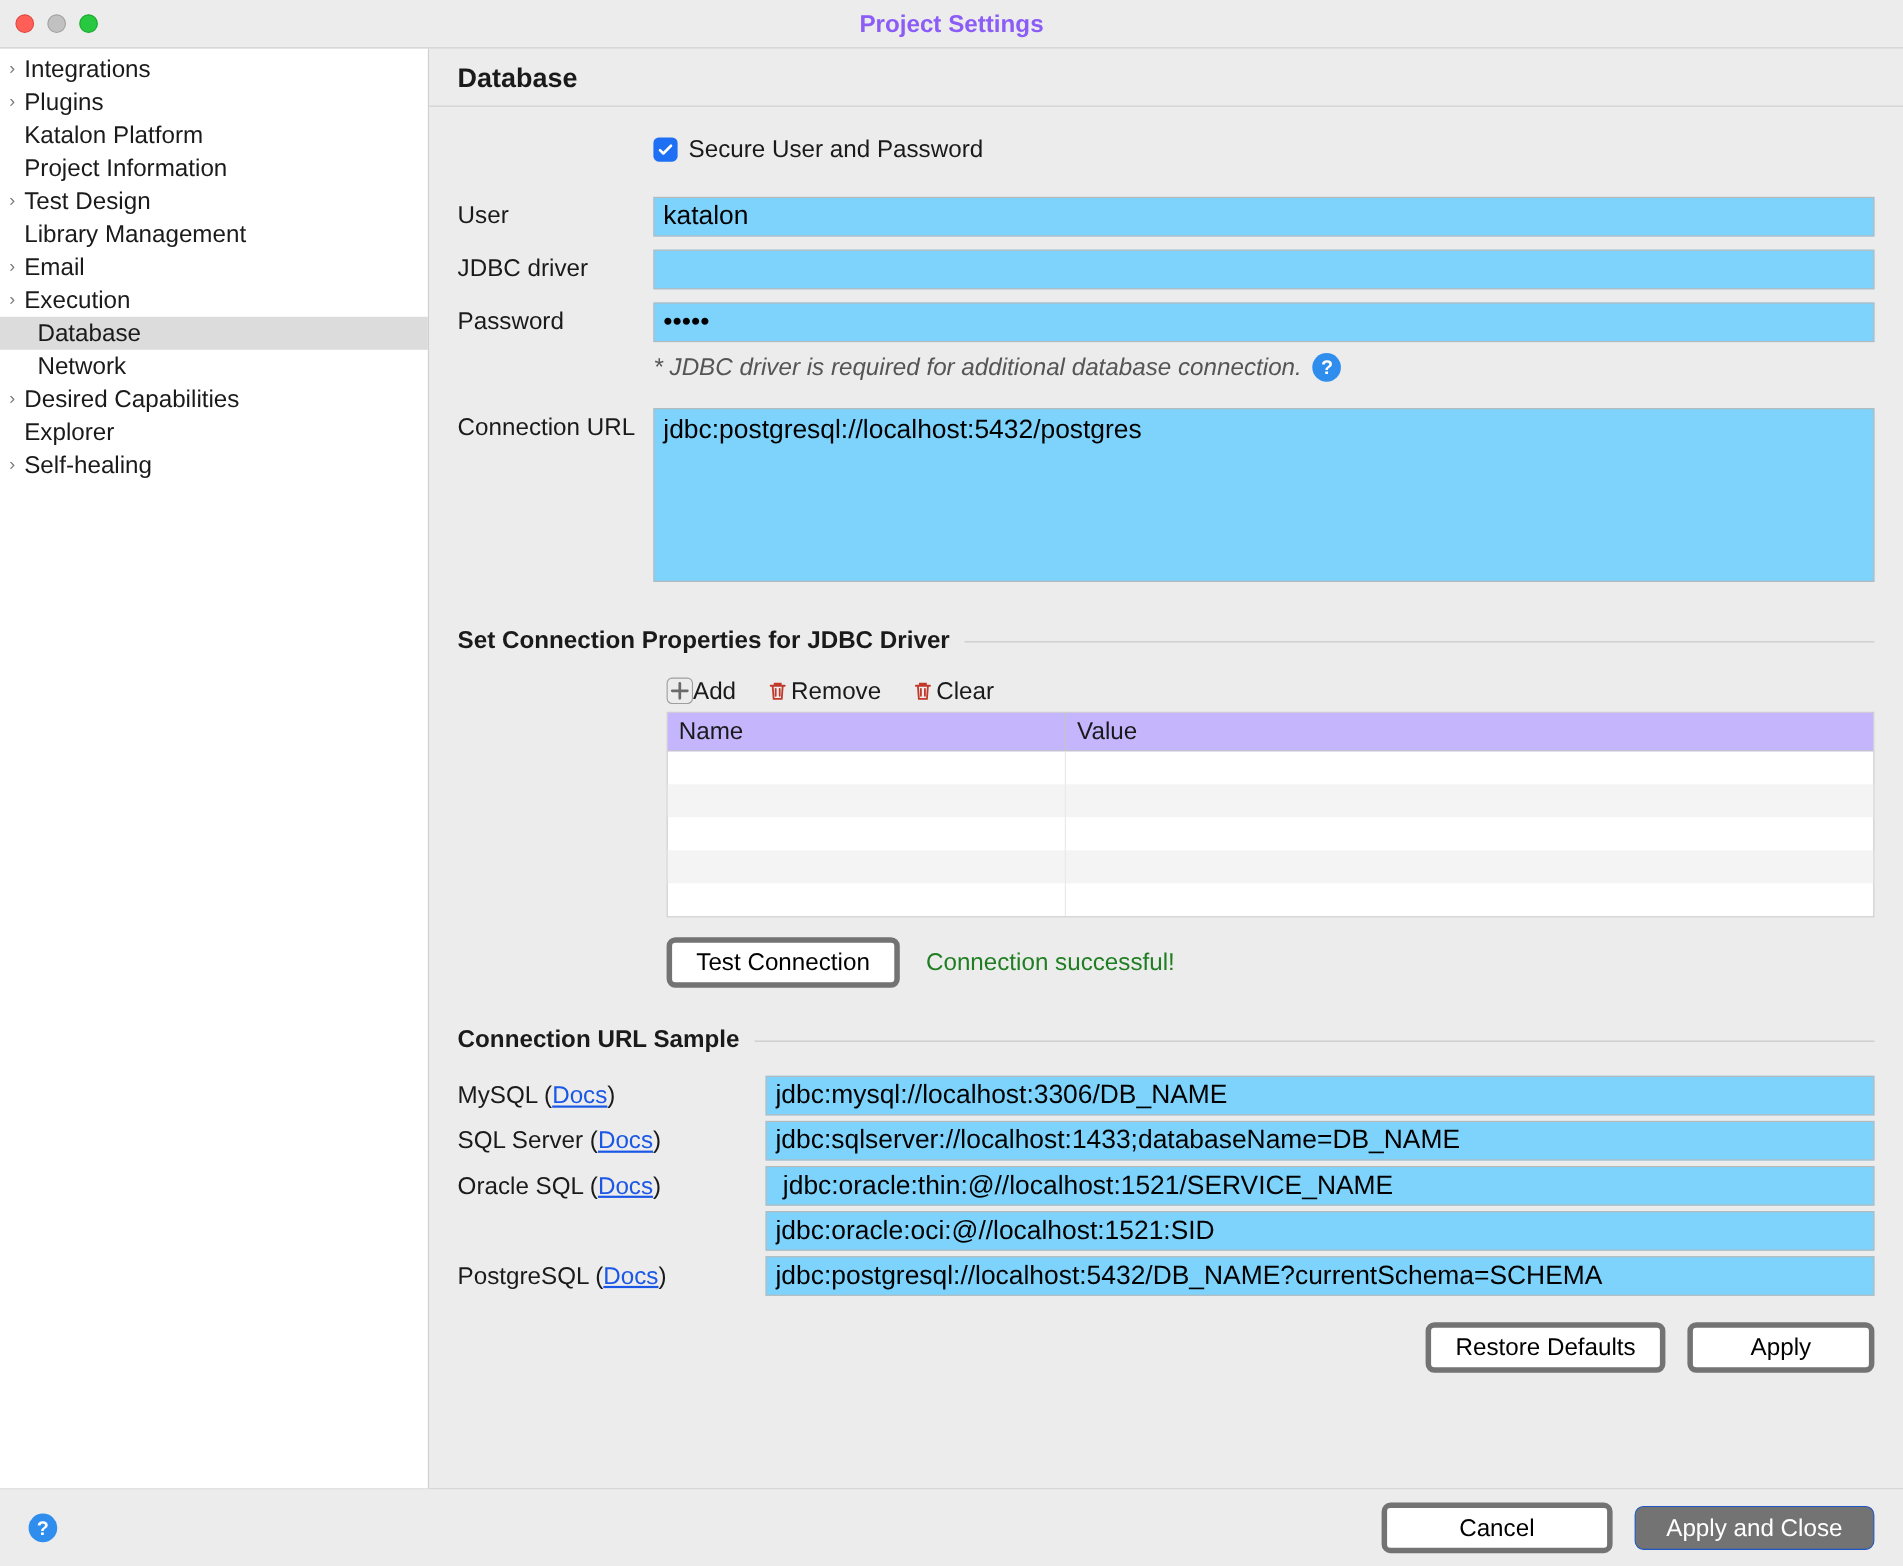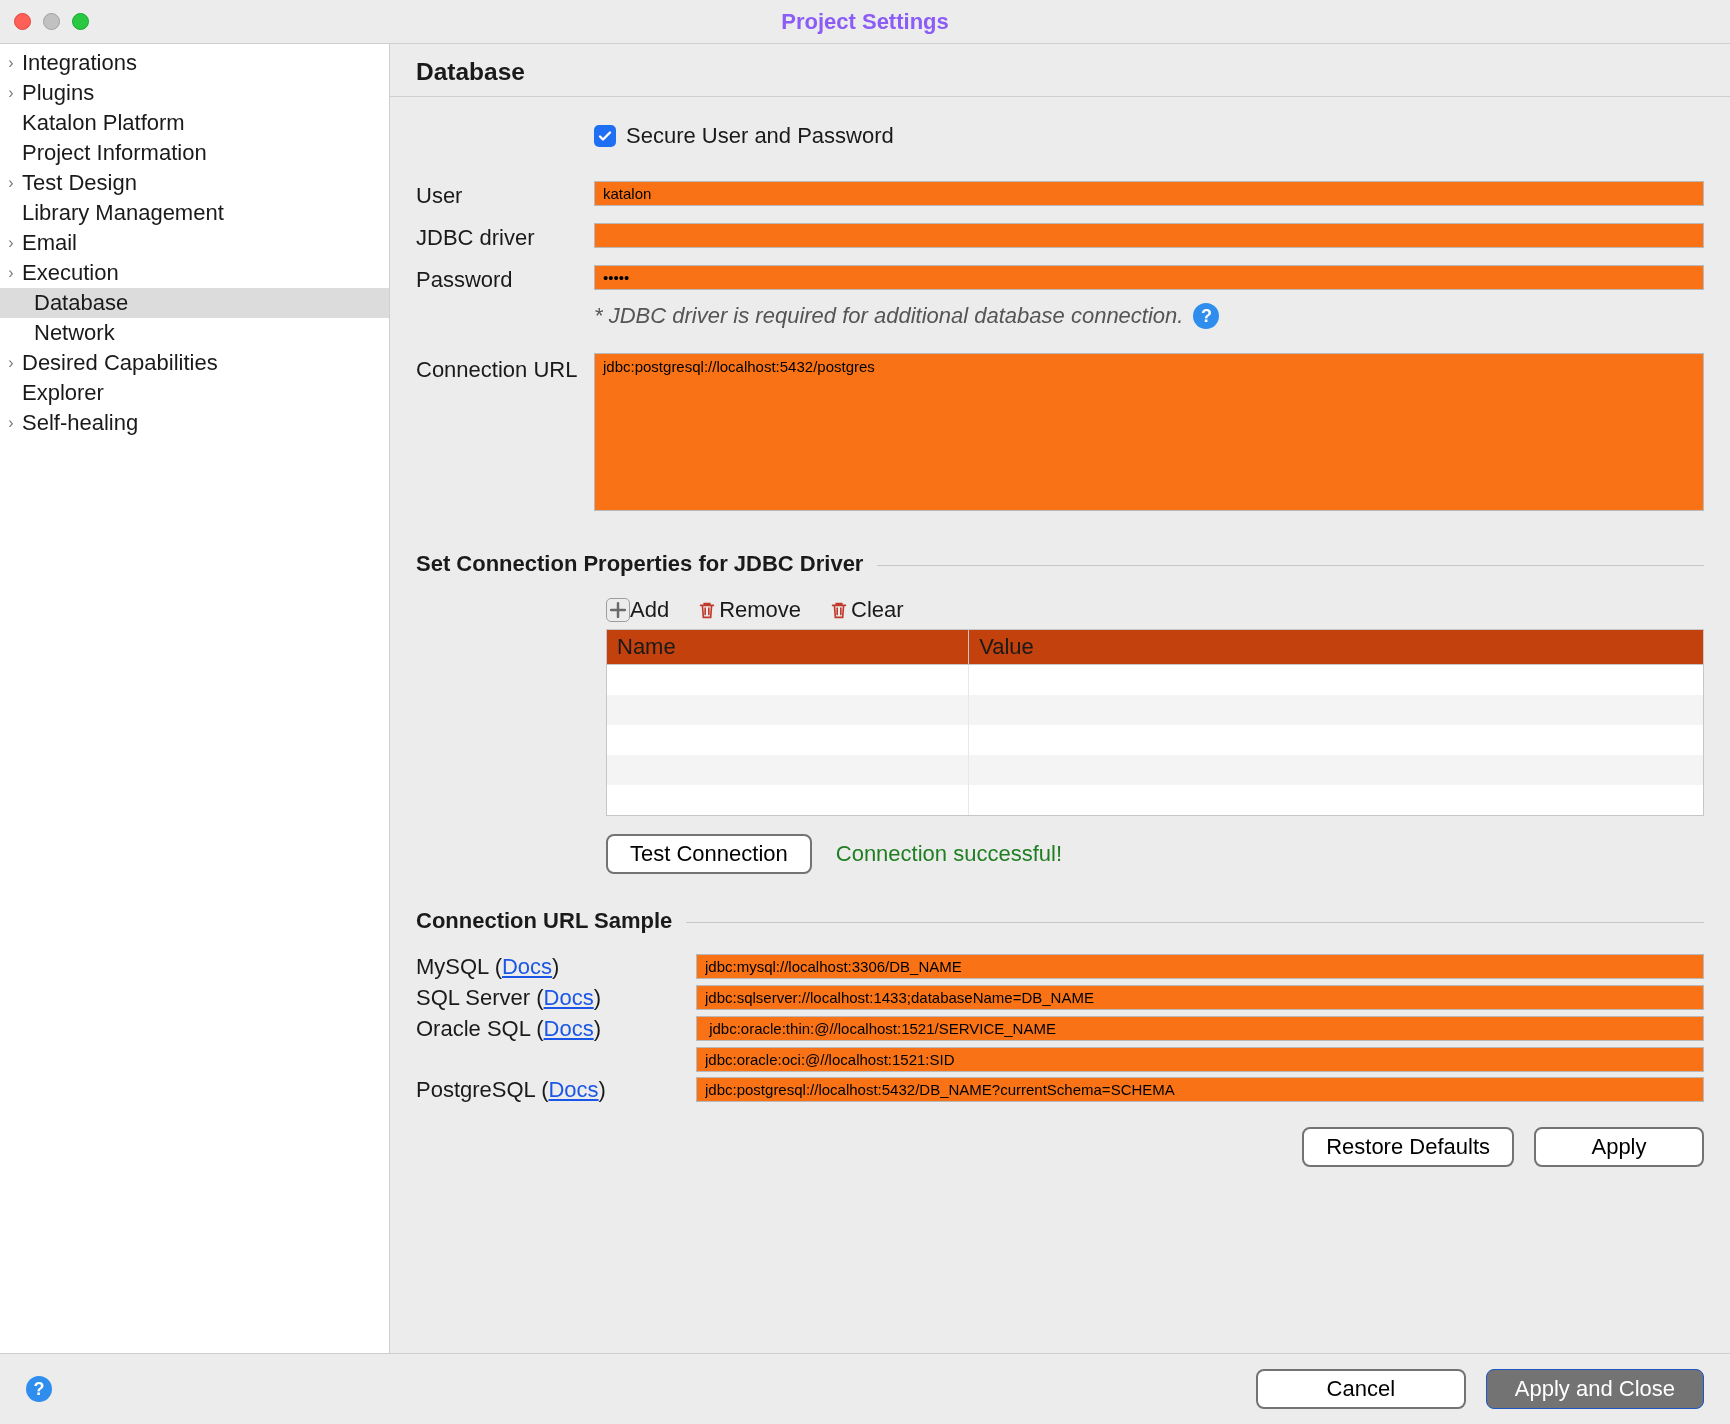--- a/index.html
+++ b/index.html
@@ -80,22 +80,22 @@
     width: 178px; flex: 0 0 178px;
     padding-top: 4px;
   }
   .form-row > .field { flex: 1; }
   input[type=text], input[type=password], textarea {
     width: 100%;
     border: 1px solid #b9b9b9;
     border-radius: 0;
     padding: 3px 8px;
     font-family: inherit;
-    font-size: 15px;
-    background: #f97316;
+    font-size: 24px;
+    background: #7dd3fc;
   }
   textarea { resize: none; height: 158px; line-height:1.3;}
   .checkbox-line {
     display: flex; align-items: center; gap: 10px;
     margin-bottom: 18px;
   }
   .checkbox {
     width: 22px; height: 22px; border-radius: 5px;
     background: #1e6ff3;
     display: inline-flex; align-items: center; justify-content: center;
@@ -136,34 +136,34 @@
     margin-left:190px;
     border:1px solid #c6c6c6; background:#fff;
     width: calc(100% - 190px);
   }
   .grid table { width:100%; border-collapse:collapse; }
   .grid th {
     text-align:left; font-weight:400;
     padding:4px 10px;
     border-bottom:1px solid #c6c6c6;
     border-right:1px solid #c6c6c6;
-    background:#c2410c;
+    background:#c4b5fd;
   }
   .grid th:last-child{border-right:none;}
   .grid td {
     height:30px; border-right:1px solid #e8e8e8;
   }
   .grid td:last-child{border-right:none;}
   .grid tbody tr:nth-child(even){ background:#f4f4f4;}
   .row-after-grid{
     display:flex; align-items:center; gap:24px;
     margin-left:190px; margin-top:18px;
   }
   .pillbtn{
-    border:2px solid #737373; background:#fff;
+    border:5px solid #737373; background:#fff;
     border-radius:8px; padding:5px 22px;
     font-size:22px;
   }
   .success{ color:#1f7e21; }
   
   .samples{ margin-top:10px;}
   .samples .row{ display:flex; gap:10px; margin-bottom:5px; align-items:center;}
   .samples .lbl{ flex:0 0 270px;}
   .samples .lbl a{ color:#1b57e6; text-decoration:underline; }
   .samples input{

